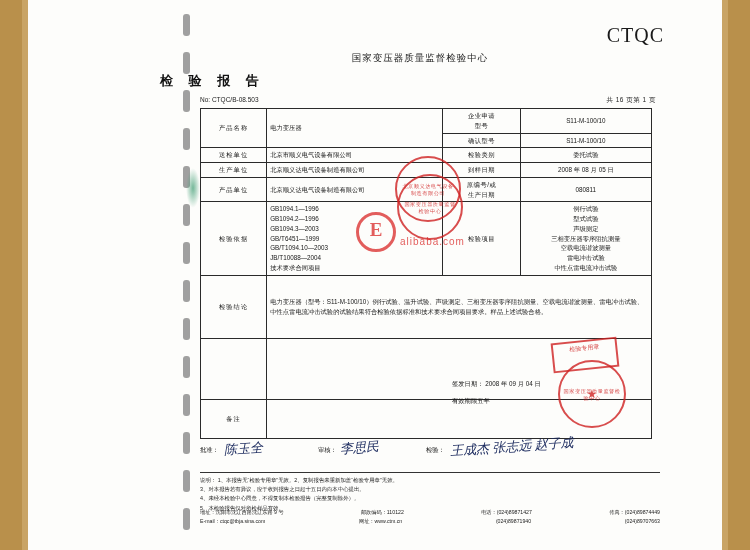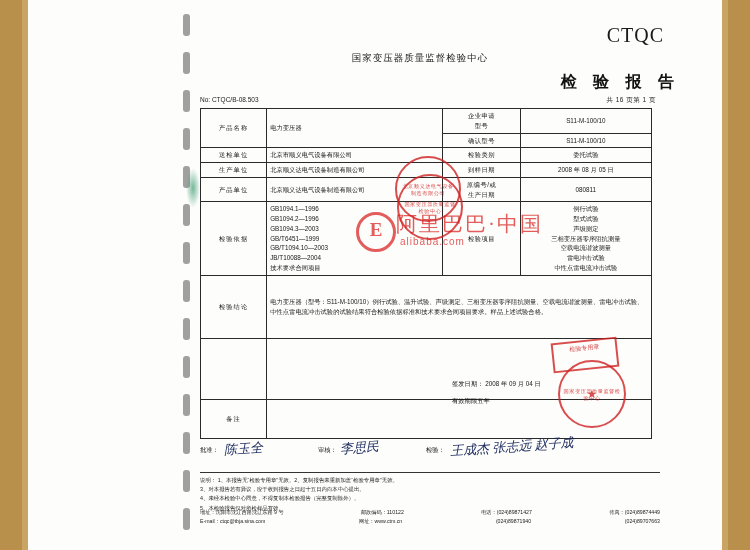--- a/index.html
+++ b/index.html
@@ -97,22 +97,22 @@
     top: 44px;
     text-align: center;
     font-size: 9.5px;
     color: #1d1d1d;
     letter-spacing: 1px;
   }
   .title {
     position: absolute;
     left: 0; right: 0;
     top: 64px;
-    text-align: right;
-    font-size: 16px;
+    text-align: left;
+    font-size: 13px;
     font-weight: bold;
     letter-spacing: 6px;
     color: #111;
   }
   .meta {
     position: absolute;
     left: 40px;
     right: 24px;
     top: 88px;
     display: flex;
@@ -428,21 +428,20 @@
     <div class="seal seal2">
       <div class="inner">国家变压器质量监督检验中心</div>
     </div>
     <div class="seal seal3">
       <div class="inner">国家变压器质量监督检验中心</div>
       <div class="star">★</div>
     </div>
 
     <div class="watermark">
       <div class="wm-mark">E</div>
-      <div class="wm-text">阿里巴巴·中国</div>
       <div class="wm-sub">alibaba.com</div>
     </div>
 
     <div class="sig-row">
       <div class="sig-label" style="left:0; top:4px;">批准：</div>
       <div class="handwritten" style="left:24px; top:-2px; font-size:13px;">陈玉全</div>
       <div class="sig-label" style="left:118px; top:4px;">审核：</div>
       <div class="handwritten" style="left:140px; top:-3px; font-size:13px;">李思民</div>
       <div class="sig-label" style="left:226px; top:4px;">检验：</div>
       <div class="handwritten" style="left:250px; top:-4px; font-size:13px;">王成杰  张志远  赵子成</div>

